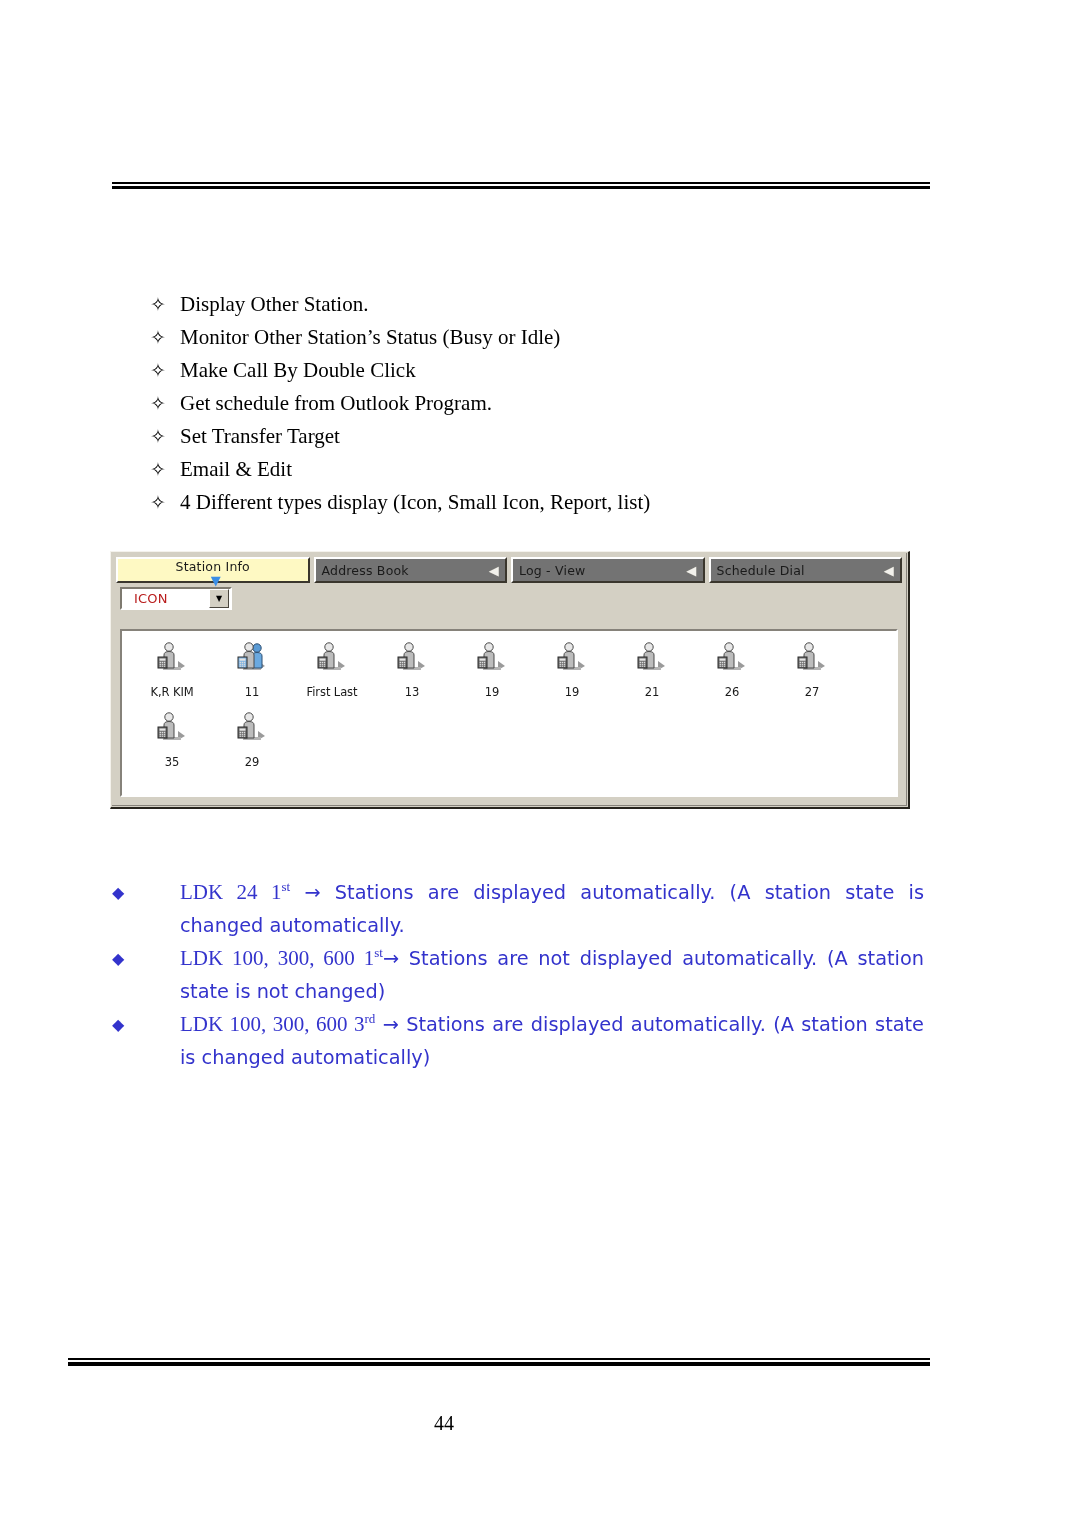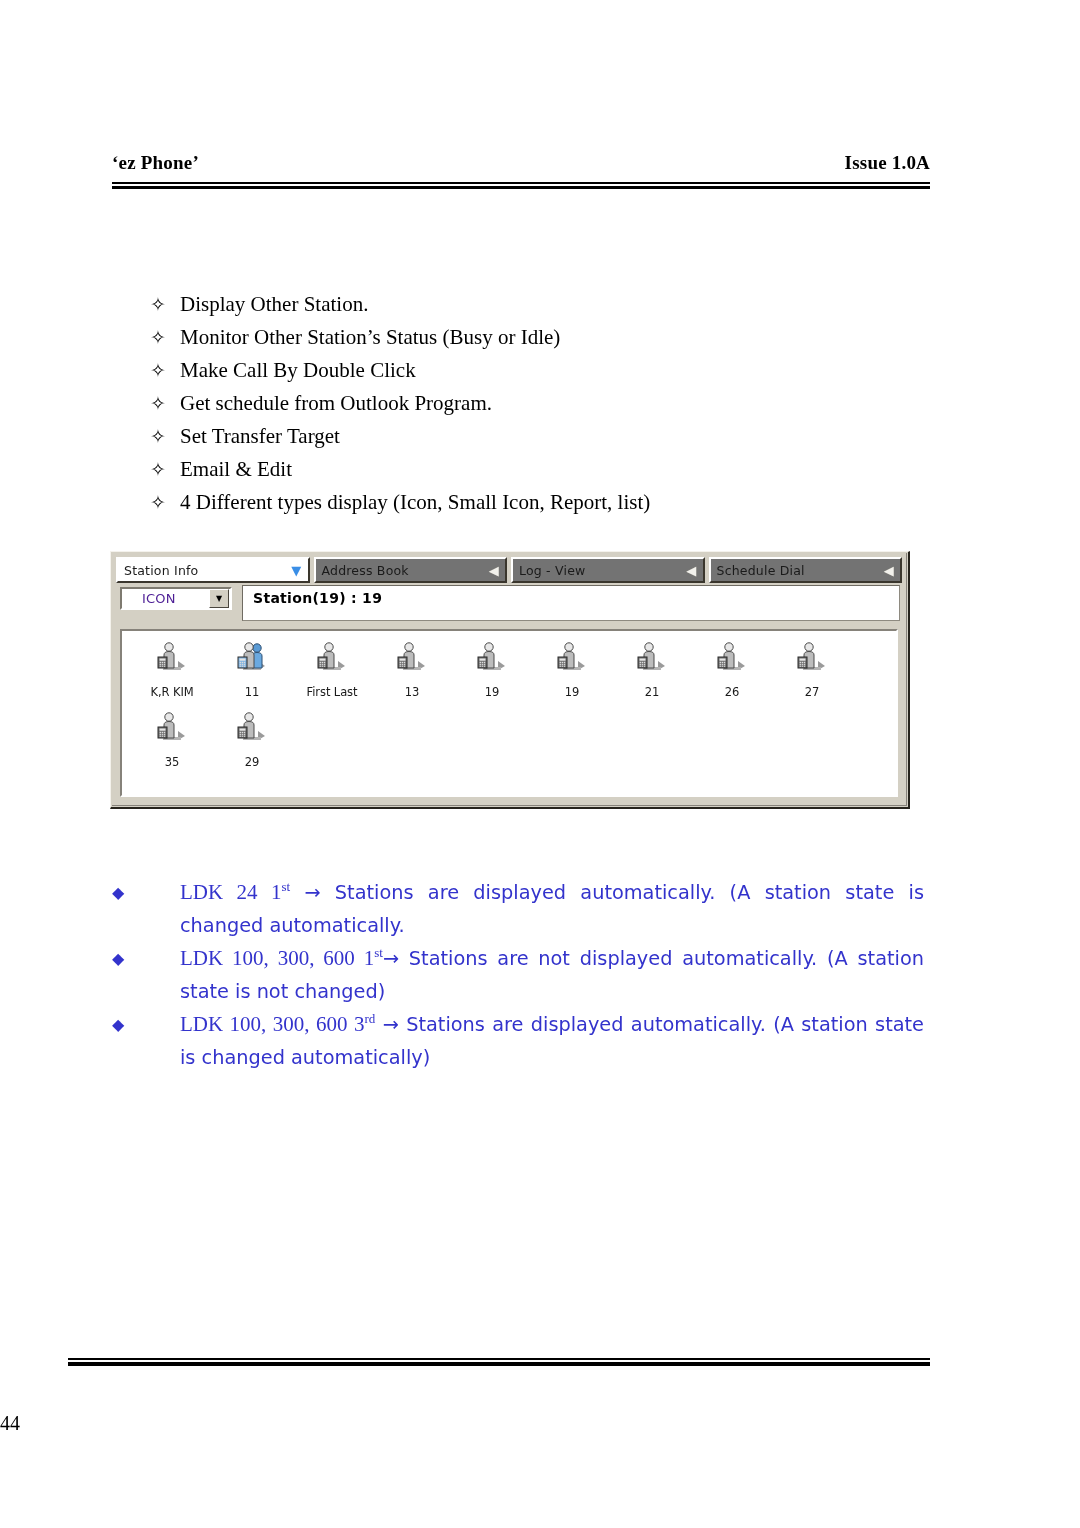--- a/index.html
+++ b/index.html
@@ -146,21 +146,22 @@
     border-top: 2px solid #ffffff;
     border-left: 2px solid #ffffff;
     border-right: 2px solid #3a362d;
     border-bottom: 2px solid #3a362d;
     font-size: 12.5px;
     color: #1a1a1a;
     letter-spacing: .2px;
     white-space: nowrap;
   }
   .tab.active {
-    background: #ffffff;
+    background: #fef9c3;
+    flex-direction: column;
   }
   .tab .tab-label { flex: 1 1 auto; }
   .tab .tab-arrow {
     flex: 0 0 auto;
     font-size: 13px;
     line-height: 1;
     margin-left: 6px;
   }
   .tab .tab-arrow.down  { color: #3a8ee6; }
   .tab .tab-arrow.left  { color: #f2f1ec; text-shadow: 0 0 1px #8c887d; }
@@ -183,23 +184,23 @@
     background: #ffffff;
     border-top: 2px solid #7e7a70;
     border-left: 2px solid #7e7a70;
     border-right: 2px solid #ffffff;
     border-bottom: 2px solid #ffffff;
     display: flex;
     align-items: center;
   }
   .combo .combo-value {
     flex: 1 1 auto;
-    padding-left: 20px;
+    padding-left: 12px;
     font-size: 13px;
-    color: #4c1d95;
+    color: #b91c1c;
     letter-spacing: .2px;
   }
   .combo .combo-btn {
     flex: 0 0 auto;
     width: 18px;
     height: 17px;
     margin-right: 1px;
     background: #d4d0c4;
     border-top: 1px solid #ffffff;
     border-left: 1px solid #ffffff;
@@ -331,34 +332,30 @@
     left: 0; top: 2px;
     width: 100%;
     height: 2px;
     background: #fff;
   }
   .page-number {
     position: absolute;
     left: 0;
     top: 1412px;
     width: 888px;
-    text-align: left;
+    text-align: center;
     font-size: 20px;
     color: #000;
   }
 </style>
 </head>
 <body>
 
 <div class="page">
 
-  <div class="doc-header">
-    <span class="left">‘ez Phone’</span>
-    <span class="right">Issue 1.0A</span>
-  </div>
   <div class="header-rule"></div>
 
 
   <div class="feature-list">
       <div class="feature-item">
         <span class="bullet">✧</span>
         <span class="txt">Display Other Station.</span>
       </div>
       <div class="feature-item">
         <span class="bullet">✧</span>
@@ -406,23 +403,20 @@
             <span class="tab-label">Schedule Dial</span>
             <span class="tab-arrow left">◀</span>
           </div>
         </div>
 
       <div class="ctrl-row">
         <div class="combo">
           <span class="combo-value">ICON</span>
           <span class="combo-btn">▼</span>
         </div>
-        <div class="caption-field">
-          <span class="caption-text">Station(19) :  19</span>
-        </div>
       </div>
 
       <div class="icon-canvas">
         <div class="icon-grid">
             <div class="station-cell">
               <span class="glyph"><svg viewBox="0 0 34 36" width="34" height="36">
                   <path d="M23 20 L30 25 L23 29 Z" fill="#9a9a9a"></path>
                   <rect x="8" y="26" width="18" height="3" fill="#b4b4b4"></rect>
                   <circle cx="14" cy="6" r="4.2" fill="#e8e8e8" stroke="#4a4a4a" stroke-width="1"></circle>
                   <path d="M9 27 L9 14 Q9 10.5 14 10.5 Q19 10.5 19 14 L19 27 Z" fill="#bdbdbd" stroke="#4a4a4a" stroke-width="1"></path>

